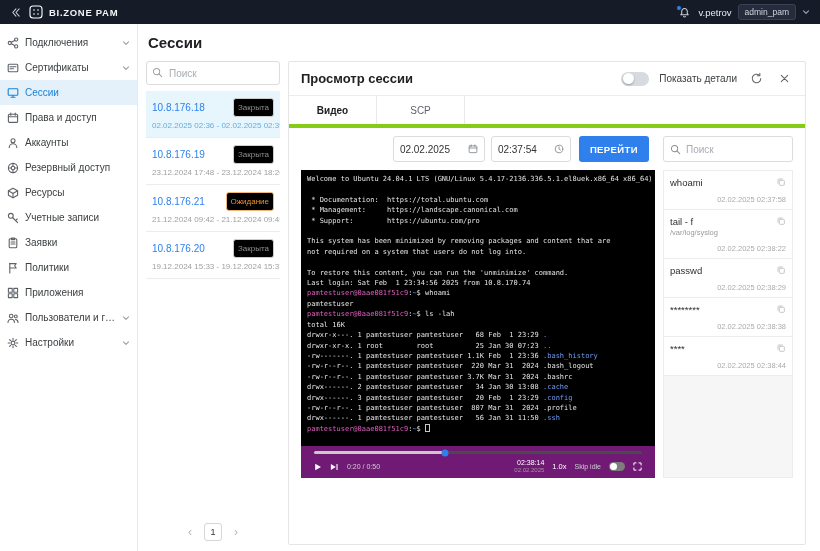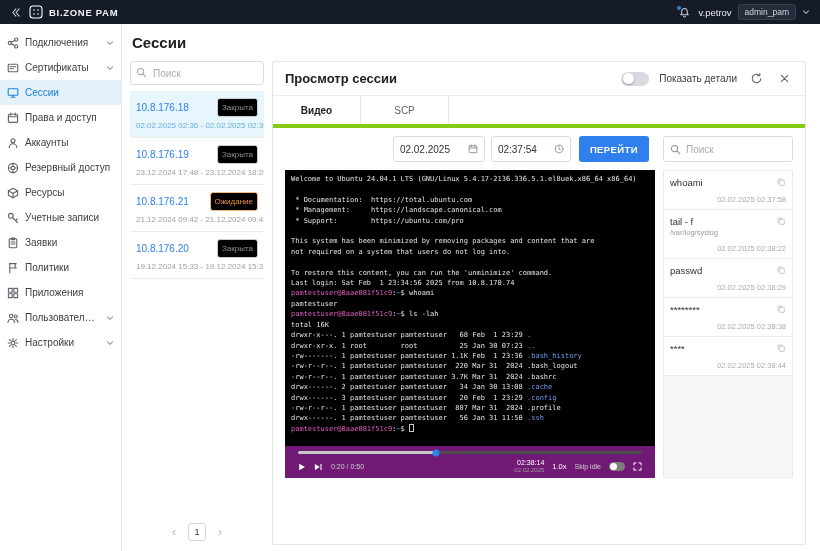--- a/index.html
+++ b/index.html
@@ -16,21 +16,21 @@
   .topbar-right{margin-left:auto;display:flex;align-items:center;gap:8px;}
   .bell-wrap{position:relative;color:#cfd4dd;display:grid;place-items:center;cursor:pointer;}
   .badge-dot{position:absolute;top:-2px;left:-3px;width:6px;height:6px;border-radius:50%;background:#2f80ed;border:1px solid #161b28;}
   .username{font-size:9.5px;color:#e8eaf0;}
   .role-badge{font-size:8.5px;color:#cfd4dd;background:#262c3c;border:1px solid #3a4154;border-radius:3px;padding:2px 6px;}
   .user-menu{display:flex;align-items:center;gap:6px;cursor:pointer;}
   .caret{color:#9aa3b5;}
 
   
   .app{display:flex;height:527px;}
-  .sidebar{width:122px;border-right:1px solid #e9e9e9;padding-top:6px;flex-shrink:0;background:#fff;}
+  .sidebar{width:138px;border-right:1px solid #e9e9e9;padding-top:6px;flex-shrink:0;background:#fff;}
   .nav-item{height:25px;display:flex;align-items:center;gap:6px;padding:0 7px;font-size:10px;color:#3c4043;cursor:pointer;}
   .nav-item svg.nicon{width:12px;height:12px;color:#5f6368;}
   .nav-item .chev{margin-left:auto;color:#9aa0a6;}
   .nav-item.active{background:#e4f1fb;color:#1a82d6;}
   .nav-item.active svg.nicon{color:#1a82d6;}
   .nav-label{white-space:nowrap;overflow:hidden;text-overflow:ellipsis;}
 
   .main{flex:1;display:flex;flex-direction:column;padding:8px 14px 6px 8px;min-width:0;}
   .page-title{font-size:15px;font-weight:700;color:#202124;margin:2px 0 10px 2px;}
   .content{display:flex;flex:1;gap:8px;min-height:0;}

